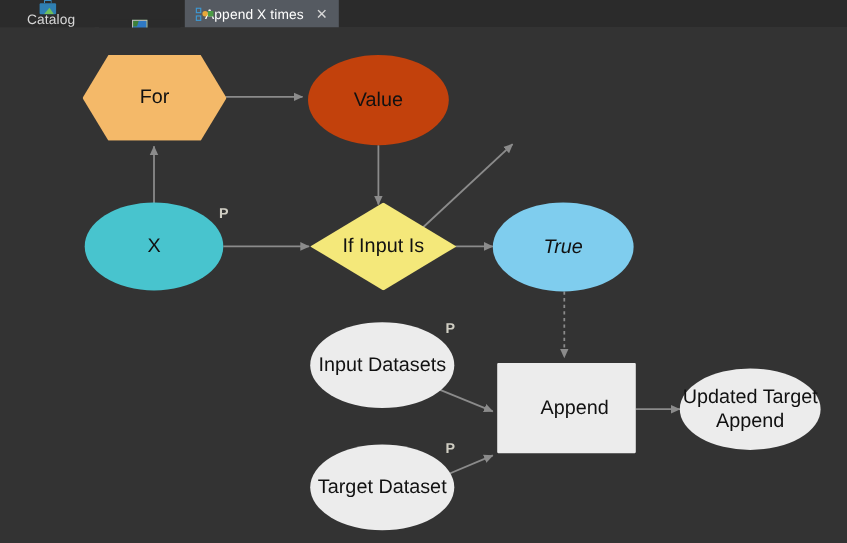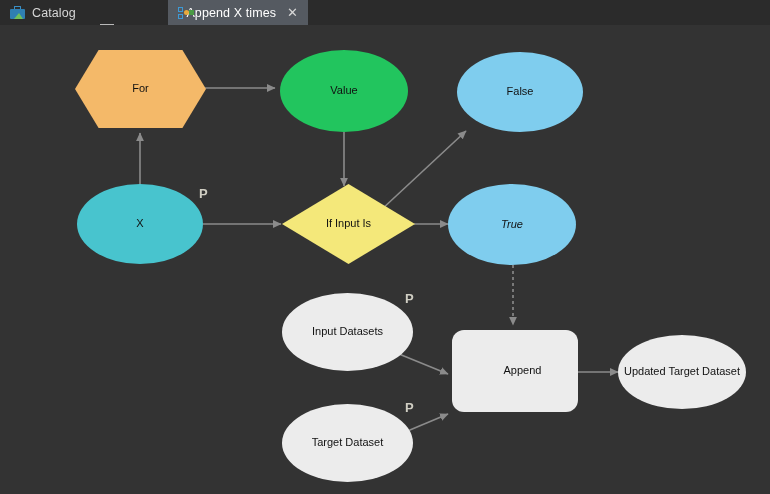--- a/index.html
+++ b/index.html
@@ -32,21 +32,21 @@
     height: 25px;
     display: flex;
     align-items: center;
     box-sizing: border-box;
     padding: 0 10px;
     color: #d6d6d6;
     font-size: 12.5px;
     white-space: nowrap;
     user-select: none;
   }
-  .tab.inactive { background: #2b2b2b; }
+  .tab.inactive { background: #2b2b2b; flex-direction: column; }
   .tab.active   { background: #555a61; color: #ffffff; }
   .tab-label { margin-left: 7px; letter-spacing: 0.1px; }
   .tab-close {
     margin-left: 11px;
     font-size: 13px;
     color: #d8d8d8;
     line-height: 1;
     font-family: "Liberation Sans", sans-serif;
   }
 
@@ -129,27 +129,27 @@
   }
   #edges { position: absolute; left: 0; top: 0; width: 770px; height: 469px; }
 
   .node {
     position: absolute;
     display: flex;
     align-items: center;
     justify-content: center;
     text-align: center;
     color: #111111;
-    font-size: 11px;
+    font-size: 18px;
     line-height: 1.2;
     user-select: none;
     box-sizing: border-box;
   }
   .node.ellipse { border-radius: 50%; }
-  .node.rounded { border-radius: 12px; padding-left: 15px; }
+  .node.rounded { border-radius: 1px; padding-left: 15px; }
   .node.hexagon {
     clip-path: polygon(18% 0%, 82% 0%, 100% 50%, 82% 100%, 18% 100%, 0% 50%);
   }
   .node.diamond {
     clip-path: polygon(50% 0%, 100% 50%, 50% 100%, 0% 50%);
   }
   .plabel {
     position: absolute;
     color: #d0cec3;
     font-size: 13px;
@@ -226,27 +226,24 @@
 
       <line x1="398" y1="410" x2="448" y2="389" stroke="#8b8b8b" stroke-width="1.6" marker-end="url(#ah)"></line>
 
       <line x1="578" y1="347" x2="618" y2="347" stroke="#8b8b8b" stroke-width="1.6" marker-end="url(#ah)"></line>
     </svg>
 
     <div class="node hexagon" style="left:75px; top:25px; width:131px; height:78px; background:#f4b969;">
       <span>For</span>
     </div>
 
-    <div class="node ellipse" style="left:280px; top:25px; width:128px; height:82px; background:#22c55e;">
+    <div class="node ellipse" style="left:280px; top:25px; width:128px; height:82px; background:#c2410c;">
       <span>Value</span>
     </div>
 
-    <div class="node ellipse" style="left:457px; top:27px; width:126px; height:80px; background:#7fcdee;">
-      <span>False</span>
-    </div>
 
     <div class="node ellipse" style="left:77px; top:159px; width:126px; height:80px; background:#48c4ce;">
       <span>X</span>
     </div>
 
     <div class="node diamond" style="left:282px; top:159px; width:133px; height:80px; background:#f4e87a;">
       <span>If Input Is</span>
     </div>
 
     <div class="node ellipse" style="left:448px; top:159px; width:128px; height:81px; background:#7fcdee;font-style:italic;">
@@ -259,21 +256,21 @@
 
     <div class="node ellipse" style="left:282px; top:268px; width:131px; height:78px; background:#ececec;">
       <span>Input Datasets</span>
     </div>
 
     <div class="node rounded" style="left:452px; top:305px; width:126px; height:82px; background:#ececec;">
       <span>Append</span>
     </div>
 
     <div class="node ellipse" style="left:618px; top:310px; width:128px; height:74px; background:#ececec;">
-      <span>Updated Target Dataset</span>
+      <span>Updated Target Append</span>
     </div>
 
     <span class="plabel" style="left:199px; top:161px;">P</span>
     <span class="plabel" style="left:405px; top:266px;">P</span>
     <span class="plabel" style="left:405px; top:375px;">P</span>
 
   </div>
 </div>
 
 </body></html>

